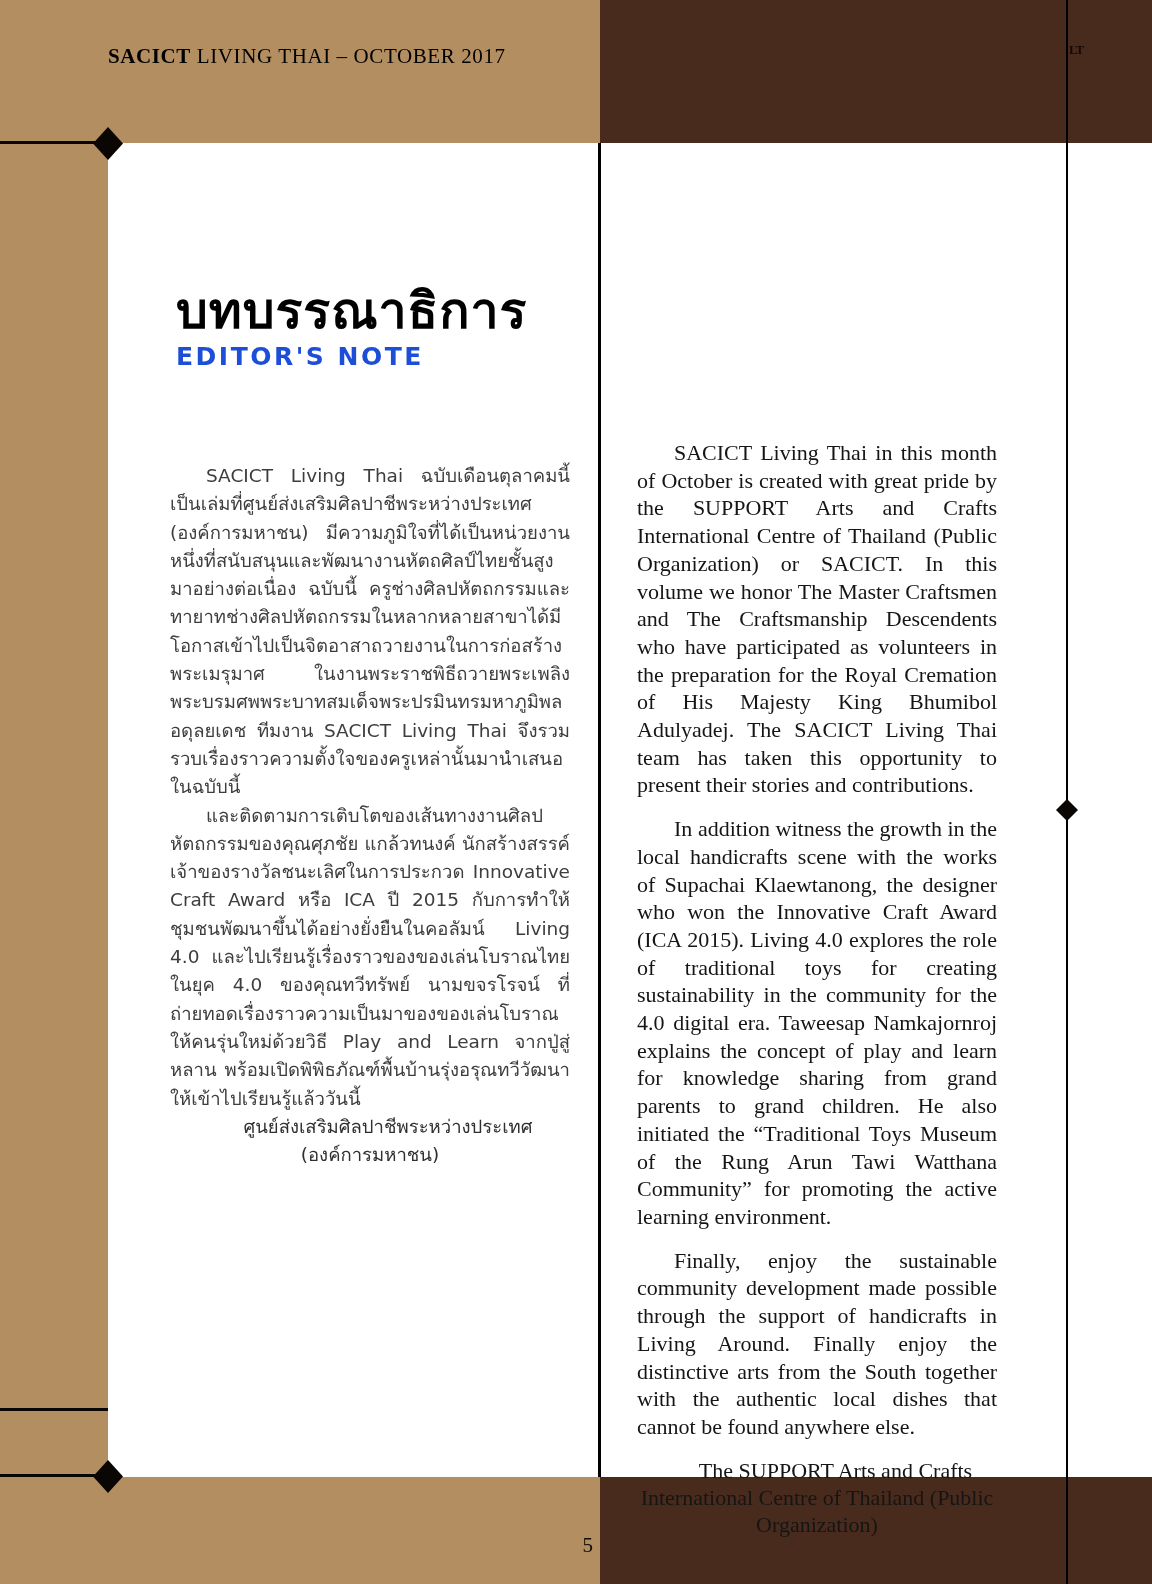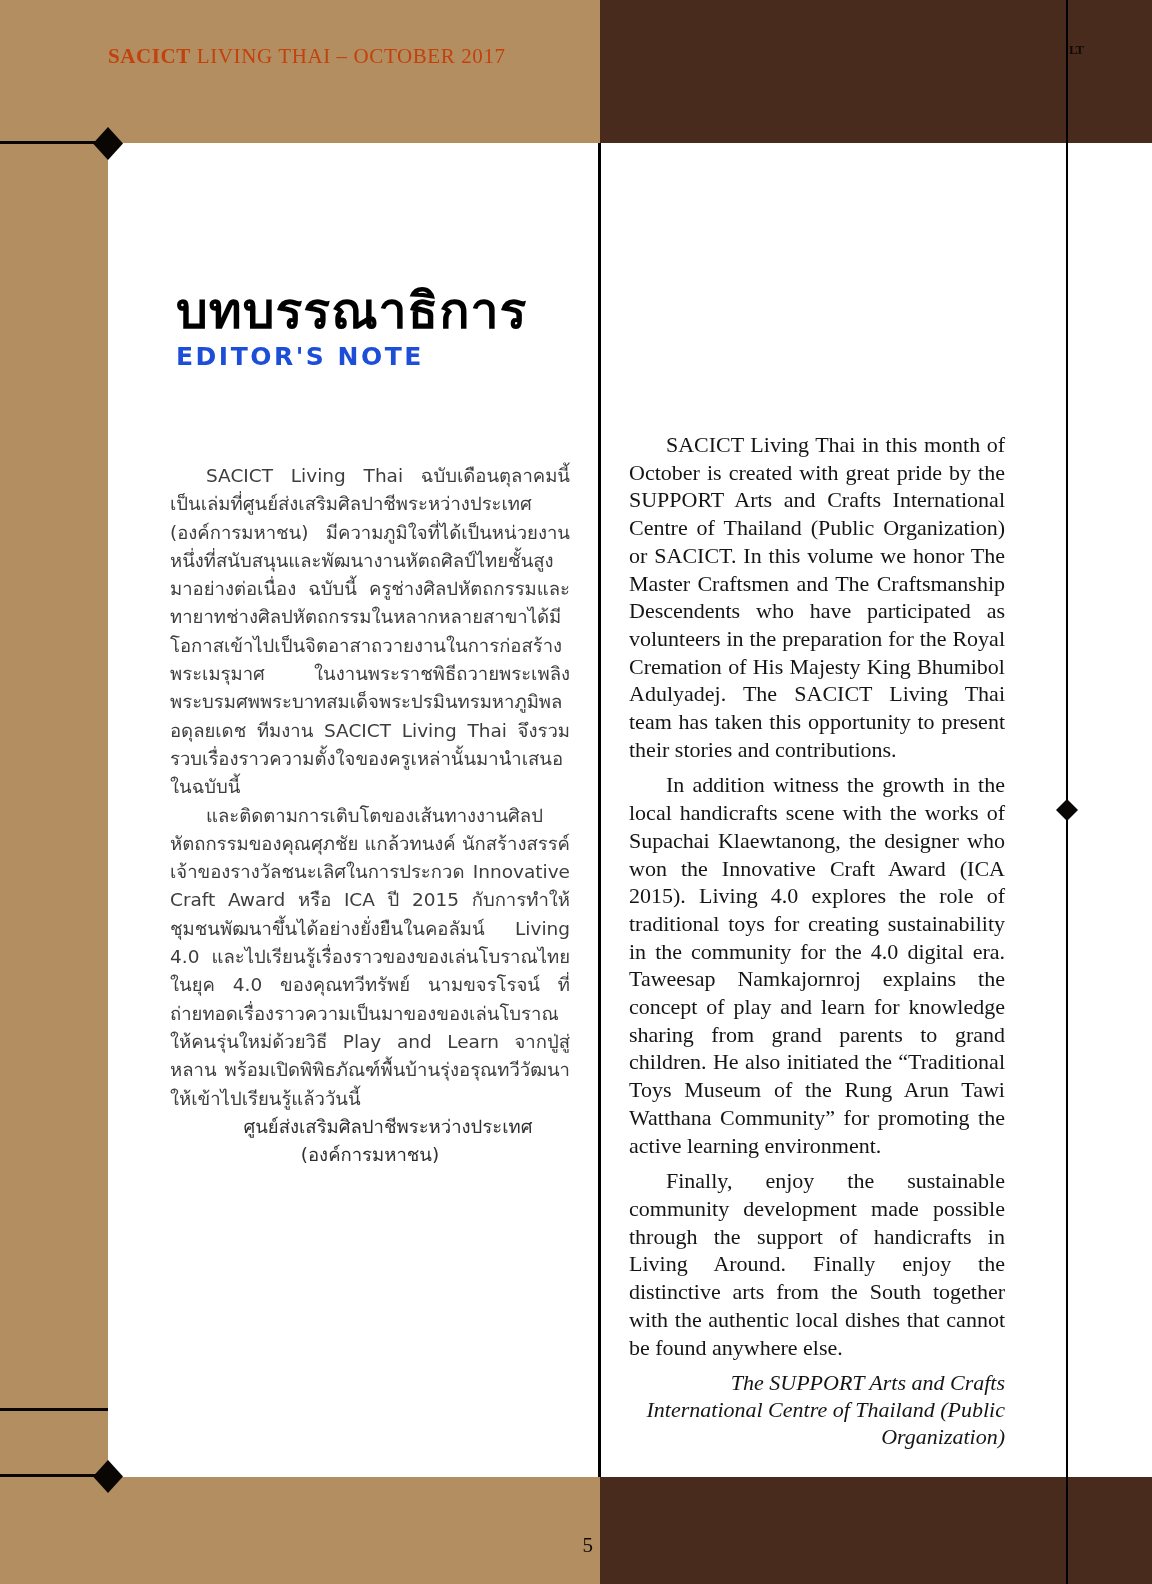--- a/index.html
+++ b/index.html
@@ -38,21 +38,21 @@
     position: absolute; background: #0a0603;
     clip-path: polygon(50% 0, 100% 50%, 50% 100%, 0 50%);
   }
   #diamond-top-left    { left: 93px;  top: 127px;  width: 30px; height: 33px; }
   #diamond-bottom-left { left: 93px;  top: 1460px; width: 30px; height: 33px; }
   #diamond-right       { left: 1056px; top: 799px; width: 22px; height: 22px; }
 
   
   #running-header {
     position: absolute; left: 108px; top: 44px;
-    font-size: 21px; letter-spacing: 0.6px; color: #c2410c;
+    font-size: 21px; letter-spacing: 0.6px; color: #000000;
     white-space: nowrap;
   }
   #running-header .bold { font-weight: bold; }
   #lt-logo {
     position: absolute; left: 1069px; top: 42px;
     font-size: 13px; font-weight: bold; color: #120a05;
     letter-spacing: -1px;
   }
 
   
@@ -81,23 +81,23 @@
     margin-top: 27px; text-align: center;
     text-indent: 0; color: #2f2f2f; font-size: 18.5px;
   }
 
   
   #english-column {
     position: absolute; left: 621px; top: 423px; width: 392px;
     font-size: 22px; line-height: 27.7px; color: #151515;
     text-align: justify;
   }
-  #english-column p { text-indent: 37px; margin: 8px; }
+  #english-column p { text-indent: 37px; margin: 16px; }
   #english-signature {
-    margin-top: 28px; font-style: italic; text-align: right;
+    margin-top: 28px; text-align: center;
     text-indent: 37px; line-height: 27px; color: #151515;
   }
 
   
   #page-number {
     position: absolute; left: 556px; top: 1533px; width: 37px;
     text-align: right; font-size: 21px; color: #0f0a05;
   }
 </style>
 </head>

